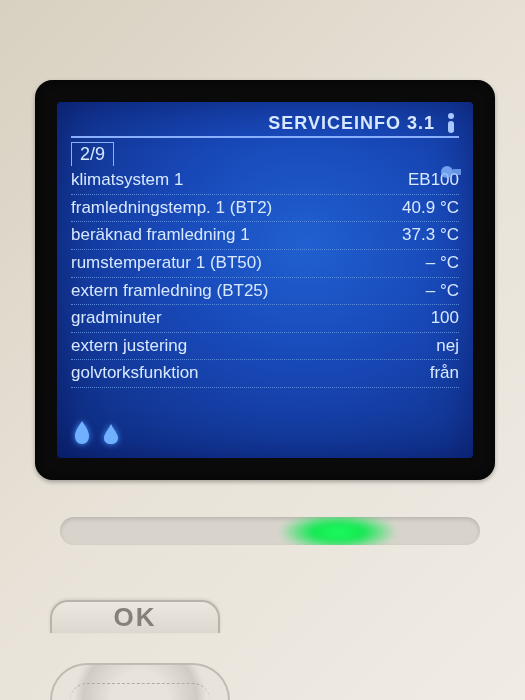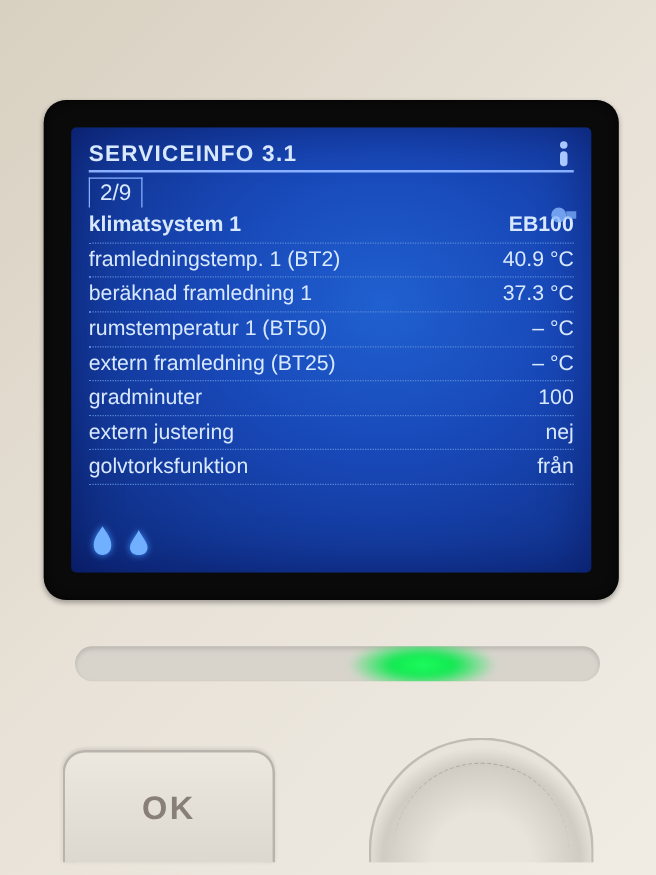--- a/index.html
+++ b/index.html
@@ -28,21 +28,21 @@
       background: radial-gradient(ellipse at 60% 40%, #2060d0 0%, #1848b8 40%, #0d2878 100%);
       border-radius: 4px;
       padding: 10px 14px;
       color: #d8e8ff;
       font-size: 17px;
       position: relative;
       box-shadow: inset 0 0 40px rgba(0,0,60,0.4);
     }
     .header-row {
       display: flex;
-      justify-content: space-between;
+      justify-content: flex-end;
       align-items: center;
       gap: 8px;
       border-bottom: 2px solid #88b0ff;
       padding-bottom: 2px;
       margin-bottom: 4px;
     }
     .header-title {
       font-weight: bold;
       letter-spacing: 1px;
       font-size: 18px;
@@ -83,21 +83,21 @@
     }
     .data-row {
       display: flex;
       justify-content: space-between;
       align-items: baseline;
       border-bottom: 1px dotted #5888d8;
       padding: 1px 0;
       line-height: 1.45;
     }
     .data-row:first-child {
-      font-weight: bold;
+      font-weight: normal;
     }
     .row-label {
       white-space: nowrap;
       overflow: hidden;
     }
     .row-value {
       white-space: nowrap;
       padding-left: 8px;
     }
     .bottom-icons {
@@ -137,20 +137,21 @@
     }
     .controls-area {
       position: absolute;
       bottom: 0;
       left: 0;
       right: 0;
       height: 140px;
       display: flex;
       justify-content: space-between;
       padding: 0 50px;
+      flex-direction: column;
     }
     .ok-button {
       width: 170px;
       height: 90px;
       background: linear-gradient(180deg, #ece8e0 0%, #dcd8d0 100%);
       border-top: 2px solid #b8b4ac;
       border-left: 2px solid #b8b4ac;
       border-right: 2px solid #b8b4ac;
       border-bottom: none;
       border-radius: 18px 18px 0 0;

